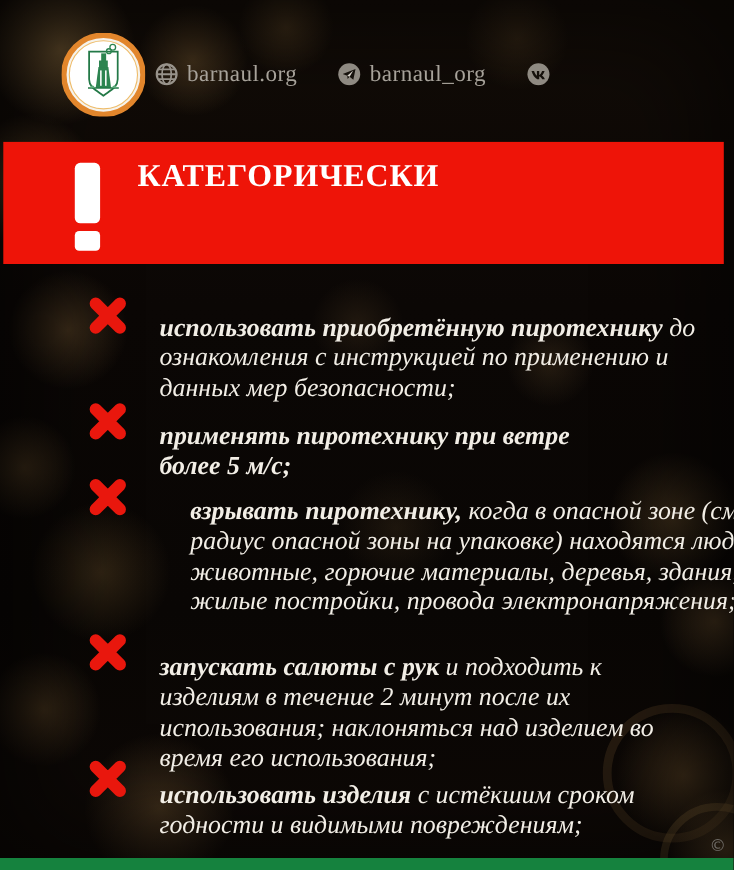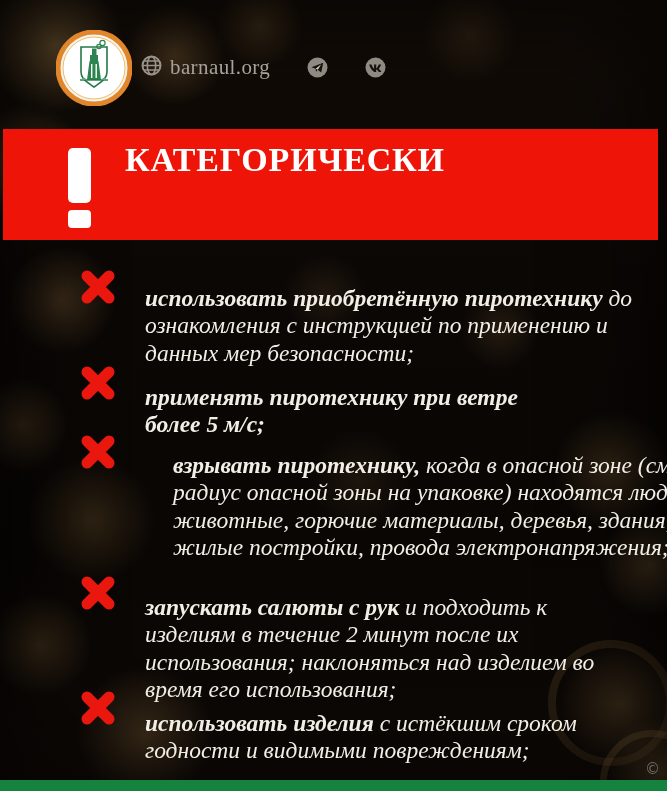--- a/index.html
+++ b/index.html
@@ -33,30 +33,30 @@
   }
   .ring1,.ring2{position:absolute;border-radius:50%;z-index:0;}
   .ring1{left:548px;top:640px;width:110px;height:110px;border:8px solid rgba(150,112,60,.18);}
   .ring2{left:600px;top:730px;width:90px;height:90px;border:7px solid rgba(170,130,72,.22);}
   .vignette{position:absolute;inset:0;z-index:1;pointer-events:none;
     box-shadow:inset 0 0 90px 25px rgba(0,0,0,.55);}
 
   
   .logo{position:absolute;left:56px;top:30px;width:76px;height:76px;z-index:3;}
   .social{position:absolute;left:141px;top:55px;z-index:3;display:flex;align-items:center;gap:37px;}
-  .social-item{display:flex;gap:8px;}
+  .social-item{display:flex;align-items:center;gap:8px;}
   .social-item .txt{font-size:21px;color:#a7a29a;letter-spacing:.4px;}
   .sicon{width:21px;height:21px;display:block;}
 
   
   .banner{position:absolute;left:3px;top:129px;width:655px;height:111px;background:#ee1408;z-index:2;}
   .excl-bar{position:absolute;left:65px;top:19px;width:23px;height:55px;background:#ffffff;border-radius:5px;}
   .excl-dot{position:absolute;left:65px;top:81px;width:23px;height:18px;background:#ffffff;border-radius:4px;}
   .banner-title{position:absolute;left:122px;top:7px;color:#ffffff;font-weight:bold;
-    font-size:34px;line-height:48px;letter-spacing:.8px;}
+    font-size:29px;line-height:48px;letter-spacing:.8px;}
 
   
   .xmark{position:absolute;width:40px;height:40px;z-index:2;}
   .item{position:absolute;left:145px;z-index:2;color:#f2eee6;font-style:italic;
     font-size:23.5px;line-height:27.5px;}
   .item b{font-weight:bold;text-align:right;}
   .i1{top:261px;width:540px;}
   .i2{top:360px;width:430px;font-weight:bold;}
   .i3{top:428px;width:520px;margin-left:28px;}
   .i4{top:570px;width:470px;font-style:italic;}
@@ -105,20 +105,21 @@
       <path d="M1.5 10.5 h18 M3 6 h15 M3 15 h15" stroke="#98938b" stroke-width="1.6" fill="none"></path>
     </svg>
     <span class="txt">barnaul.org</span>
   </div>
   <div class="social-item">
     <svg class="sicon" viewBox="0 0 21 21">
       <circle cx="10.5" cy="10.5" r="10" fill="#8f8a82"></circle>
       <path d="M4.5 10.3 L16.2 5.8 L14.2 15.6 L10.8 12.8 L9 14.8 L8.7 11.8 Z" fill="#16110c"></path>
       <path d="M8.7 11.8 L14.2 7.2 L10.8 12.8 Z" fill="#d9d4cb"></path>
     </svg>
+    <span class="txt">barnaul_org</span>
   </div>
   <div class="social-item">
     <svg class="sicon" viewBox="0 0 21 21">
       <circle cx="10.5" cy="10.5" r="10" fill="#8f8a82"></circle>
       <path d="M4.2 7.5 h2.3 c.8 2.2 1.7 3.6 2.6 4.3 V7.5 h2.1 v3.9 c.9-.6 1.9-2.1 2.6-3.9 h2.3 c-.5 1.7-1.4 3.2-2.4 4.2 1.1.8 2.1 2 2.6 3.3 h-2.4 c-.6-1.1-1.6-2.2-2.7-2.7 v2.7 H9.4 c-2.5-1.3-4.3-4.2-5.2-7.5 z" fill="#16110c"></path>
     </svg>
   </div>
 </div>
 
 <div class="banner">

